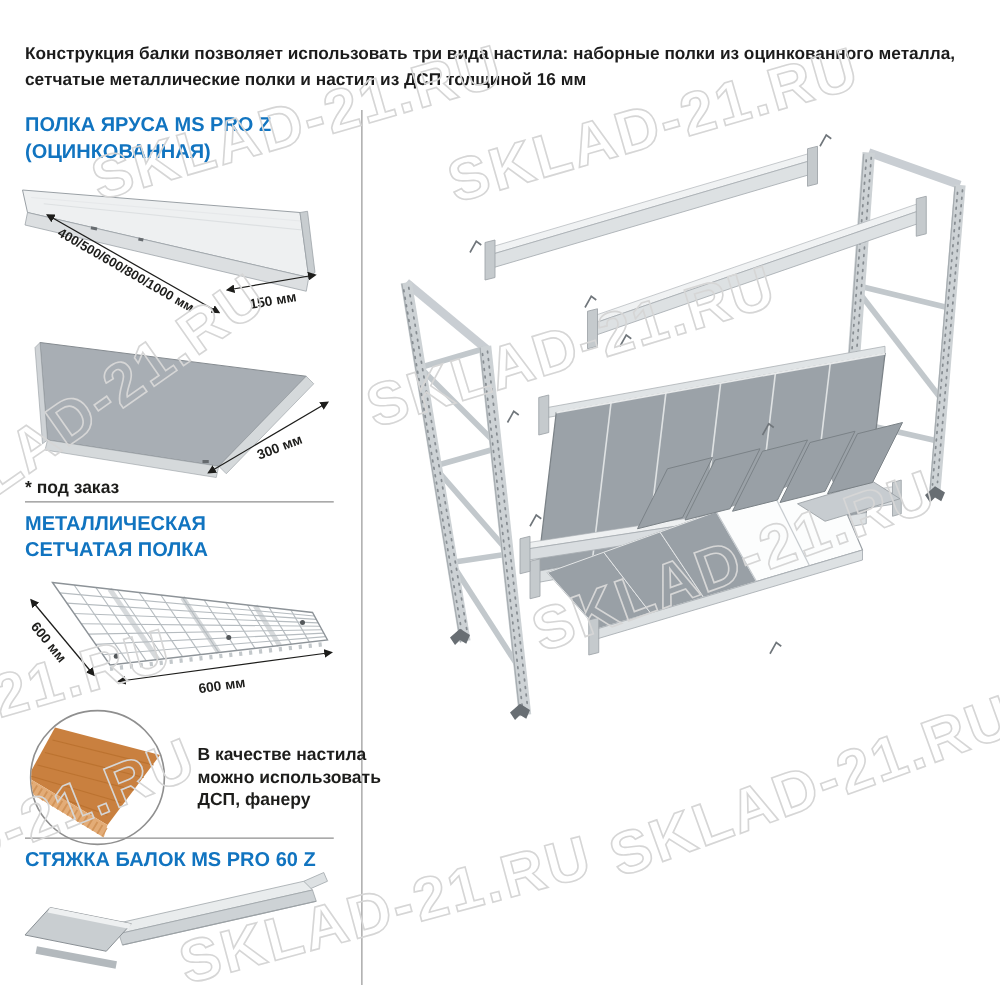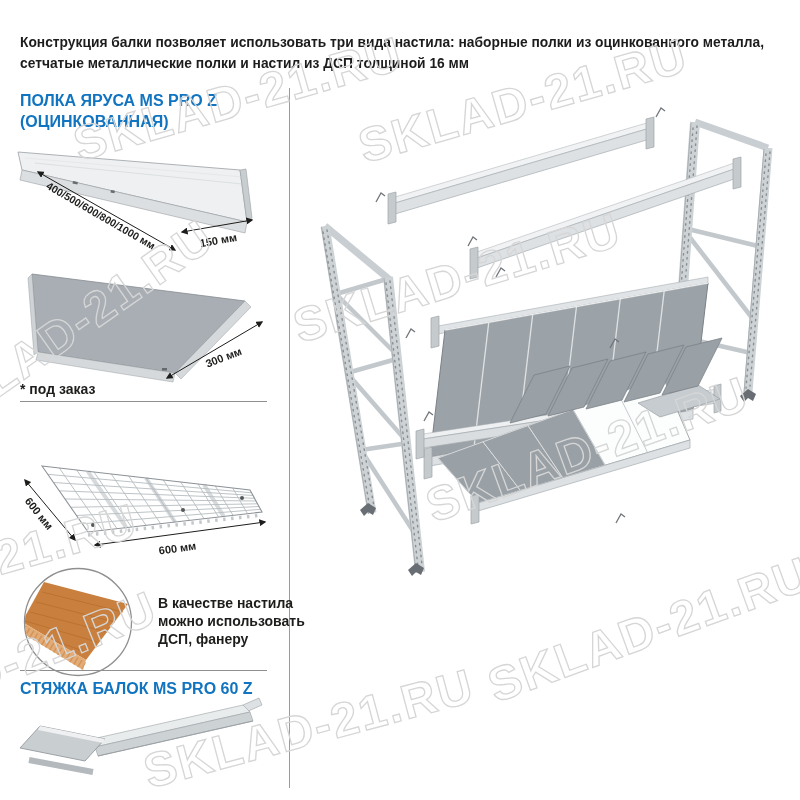--- a/index.html
+++ b/index.html
@@ -41,20 +41,22 @@
   </div>
 
   <div class="intro">Конструкция балки позволяет использовать три вида настила: наборные полки из оцинкованного металла, сетчатые металлические полки и настил из ДСП толщиной 16 мм</div>
 
   <div class="vdiv"></div>
   <div class="hdiv" style="left:20px;top:401px;width:247px;"></div>
   <div class="hdiv" style="left:20px;top:670px;width:247px;"></div>
 
   <div class="hblue" style="left:20px;top:91px;">ПОЛКА ЯРУСА MS PRO Z
 (ОЦИНКОВАННАЯ)</div>
+  <div class="hblue" style="left:20px;top:410px;">МЕТАЛЛИЧЕСКАЯ
+СЕТЧАТАЯ ПОЛКА</div>
   <div class="hblue" style="left:20px;top:679px;text-align:right;">СТЯЖКА БАЛОК MS PRO 60 Z</div>
 
   <svg style="left:15px;top:138px;" width="260" height="122" viewBox="0 0 260 122">
     <defs>
       <marker id="ar1" viewBox="0 0 10 10" refX="8" refY="5" markerWidth="7" markerHeight="7" orient="auto-start-reverse">
         <path d="M0,0L10,5L0,10z" fill="#1d1d1b"></path>
         </marker>
     </defs>
     <polygon points="3,14 225,32 232,84 7,32" fill="#eef0f1" stroke="#9aa0a5" stroke-width="0.8"></polygon>
     <line x1="20" y1="25" x2="227" y2="46" stroke="#dde0e2" stroke-width="1"></line>

